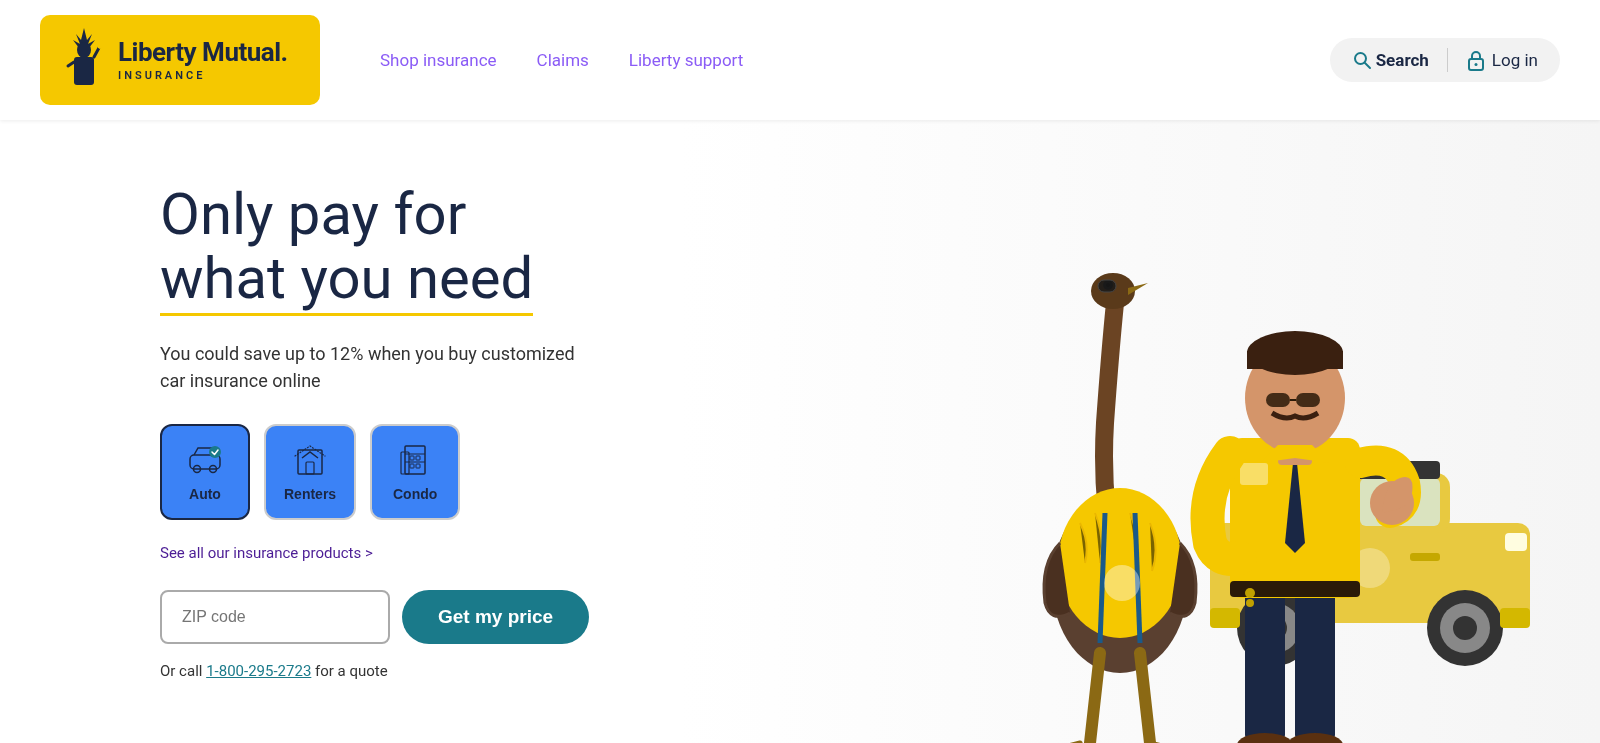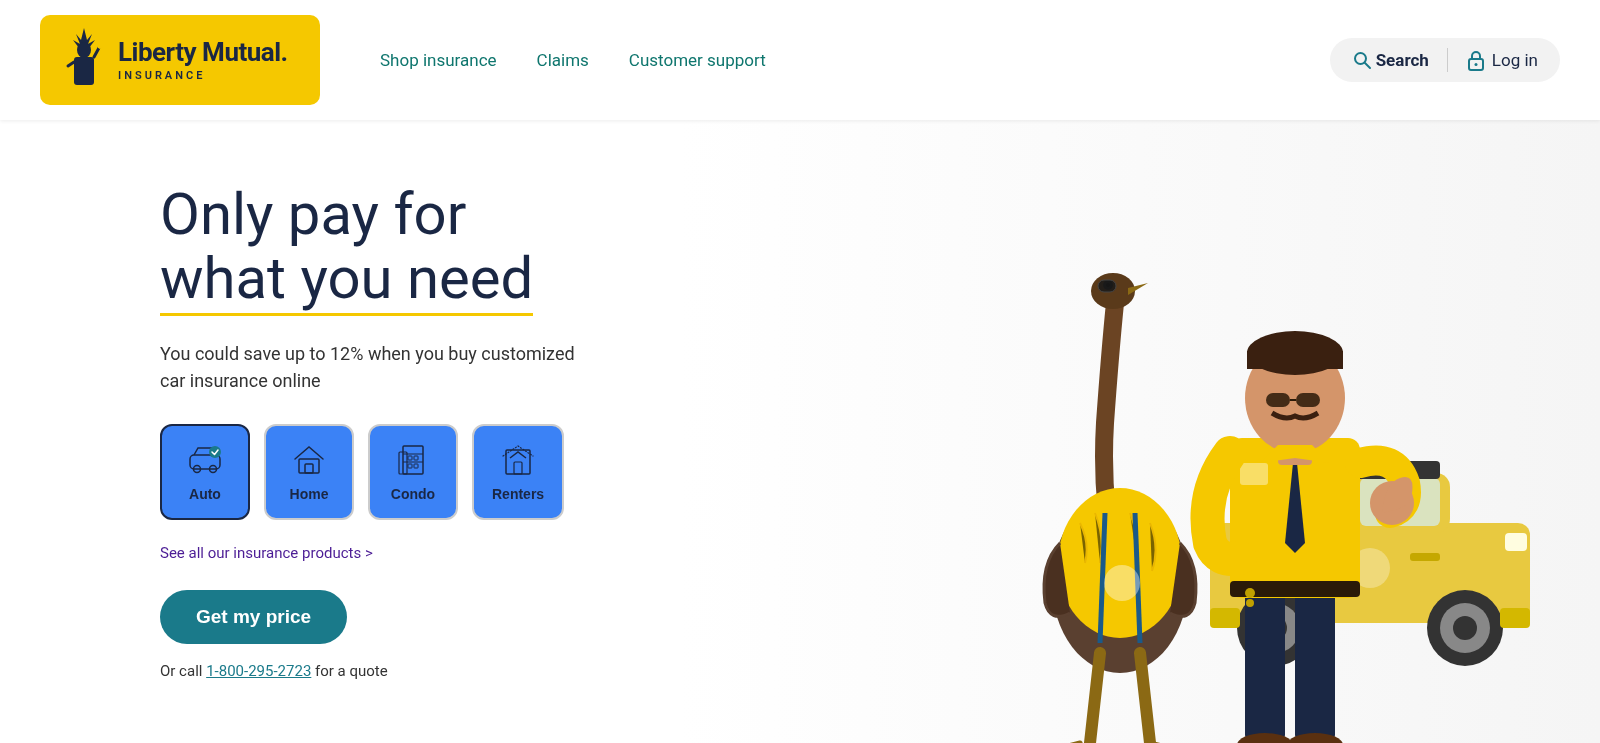--- a/index.html
+++ b/index.html
@@ -65,21 +65,21 @@
     .nav {
       display: flex;
       align-items: center;
       gap: 40px;
       margin-left: 60px;
       flex: 1;
     }
 
     .nav-item {
       font-size: 17px;
-      color: #0f766e;
+      color: #8b5cf6;
       cursor: pointer;
       white-space: nowrap;
       font-weight: 400;
     }
 
     .header-actions {
       display: flex;
       gap: 6px;
       background: #f2f2f2;
       border-radius: 50px;
@@ -275,21 +275,21 @@
     </svg>
     <div class="logo-text-block">
       <span class="logo-name">Liberty Mutual.</span>
       <span class="logo-sub">INSURANCE</span>
     </div>
   </div>
 
   <nav class="nav">
     <span class="nav-item">Shop insurance</span>
     <span class="nav-item">Claims</span>
-    <span class="nav-item">Customer support</span>
+    <span class="nav-item">Liberty support</span>
   </nav>
 
   <div class="header-actions">
     <div class="search-icon-wrap">
       <svg width="20" height="20" viewBox="0 0 20 20" fill="none">
         <circle cx="8.5" cy="8.5" r="5.5" stroke="#1a7a8a" stroke-width="2"></circle>
         <line x1="13" y1="13" x2="18" y2="18" stroke="#1a7a8a" stroke-width="2" stroke-linecap="round"></line>
       </svg>
       <span class="header-search-text">Search</span>
     </div>
@@ -323,58 +323,51 @@
           <path d="M7 13 L11 6 H25 L29 13" stroke="#1a2744" stroke-width="1.5"></path>
           <circle cx="10" cy="27" r="3.5" stroke="#1a2744" stroke-width="1.5"></circle>
           <circle cx="26" cy="27" r="3.5" stroke="#1a2744" stroke-width="1.5"></circle>
 
           <circle cx="28" cy="10" r="6" fill="#1a7a8a"></circle>
           <path d="M25 10 L27.5 12.5 L31 8" stroke="white" stroke-width="1.5" stroke-linecap="round" stroke-linejoin="round"></path>
         </svg>
         <span class="ins-btn-label">Auto</span>
       </button>
 
+
       <button class="ins-btn">
         <svg class="ins-icon" viewBox="0 0 36 36" fill="none">
-          <path d="M4 17 L18 5 L32 17" stroke="#1a2744" stroke-width="1.5" stroke-linecap="round"></path>
-          <rect x="8" y="17" width="20" height="14" rx="1" stroke="#1a2744" stroke-width="1.5"></rect>
-          <rect x="14" y="22" width="8" height="9" rx="1" stroke="#1a2744" stroke-width="1.5"></rect>
+          <rect x="6" y="8" width="24" height="24" rx="1" stroke="#1a2744" stroke-width="1.5"></rect>
+          <path d="M10 16 L18 10 L26 16" stroke="#1a2744" stroke-width="1.5"></path>
+          <rect x="14" y="20" width="8" height="12" rx="1" stroke="#1a2744" stroke-width="1.2"></rect>
+          <path d="M3 14 L18 4 L33 14" stroke="#1a2744" stroke-width="1.2" stroke-linecap="round" stroke-dasharray="1 2"></path>
         </svg>
-        <span class="ins-btn-label">Home</span>
+        <span class="ins-btn-label">Renters</span>
       </button>
 
       <button class="ins-btn">
         <svg class="ins-icon" viewBox="0 0 36 36" fill="none">
           <rect x="8" y="4" width="20" height="28" rx="1" stroke="#1a2744" stroke-width="1.5"></rect>
           <line x1="8" y1="12" x2="28" y2="12" stroke="#1a2744" stroke-width="1"></line>
           <line x1="8" y1="20" x2="28" y2="20" stroke="#1a2744" stroke-width="1"></line>
           <rect x="13" y="14" width="4" height="4" rx="0.5" stroke="#1a2744" stroke-width="1"></rect>
           <rect x="19" y="14" width="4" height="4" rx="0.5" stroke="#1a2744" stroke-width="1"></rect>
           <rect x="13" y="22" width="4" height="4" rx="0.5" stroke="#1a2744" stroke-width="1"></rect>
           <rect x="19" y="22" width="4" height="4" rx="0.5" stroke="#1a2744" stroke-width="1"></rect>
           <rect x="4" y="10" width="8" height="22" rx="1" stroke="#1a2744" stroke-width="1.2"></rect>
         </svg>
         <span class="ins-btn-label">Condo</span>
       </button>
 
-      <button class="ins-btn">
-        <svg class="ins-icon" viewBox="0 0 36 36" fill="none">
-          <rect x="6" y="8" width="24" height="24" rx="1" stroke="#1a2744" stroke-width="1.5"></rect>
-          <path d="M10 16 L18 10 L26 16" stroke="#1a2744" stroke-width="1.5"></path>
-          <rect x="14" y="20" width="8" height="12" rx="1" stroke="#1a2744" stroke-width="1.2"></rect>
-          <path d="M3 14 L18 4 L33 14" stroke="#1a2744" stroke-width="1.2" stroke-linecap="round" stroke-dasharray="1 2"></path>
-        </svg>
-        <span class="ins-btn-label">Renters</span>
-      </button>
-
     </div>
 
     <a class="see-all-link">See all our insurance products &gt;</a>
 
     <div class="zip-row">
+      <input type="text" class="zip-input" placeholder="ZIP code" style="">
       <button class="get-price-btn">Get my price</button>
     </div>
 
     <p class="call-text">
       <span>Or call </span><a class="call-link">1-800-295-2723</a><span> for a quote</span>
     </p>
   </div>
 
   <div class="right-panel">
     <svg viewBox="0 0 900 620" width="900" height="620" xmlns="http://www.w3.org/2000/svg" style="position:absolute;bottom:0;right:0;">

